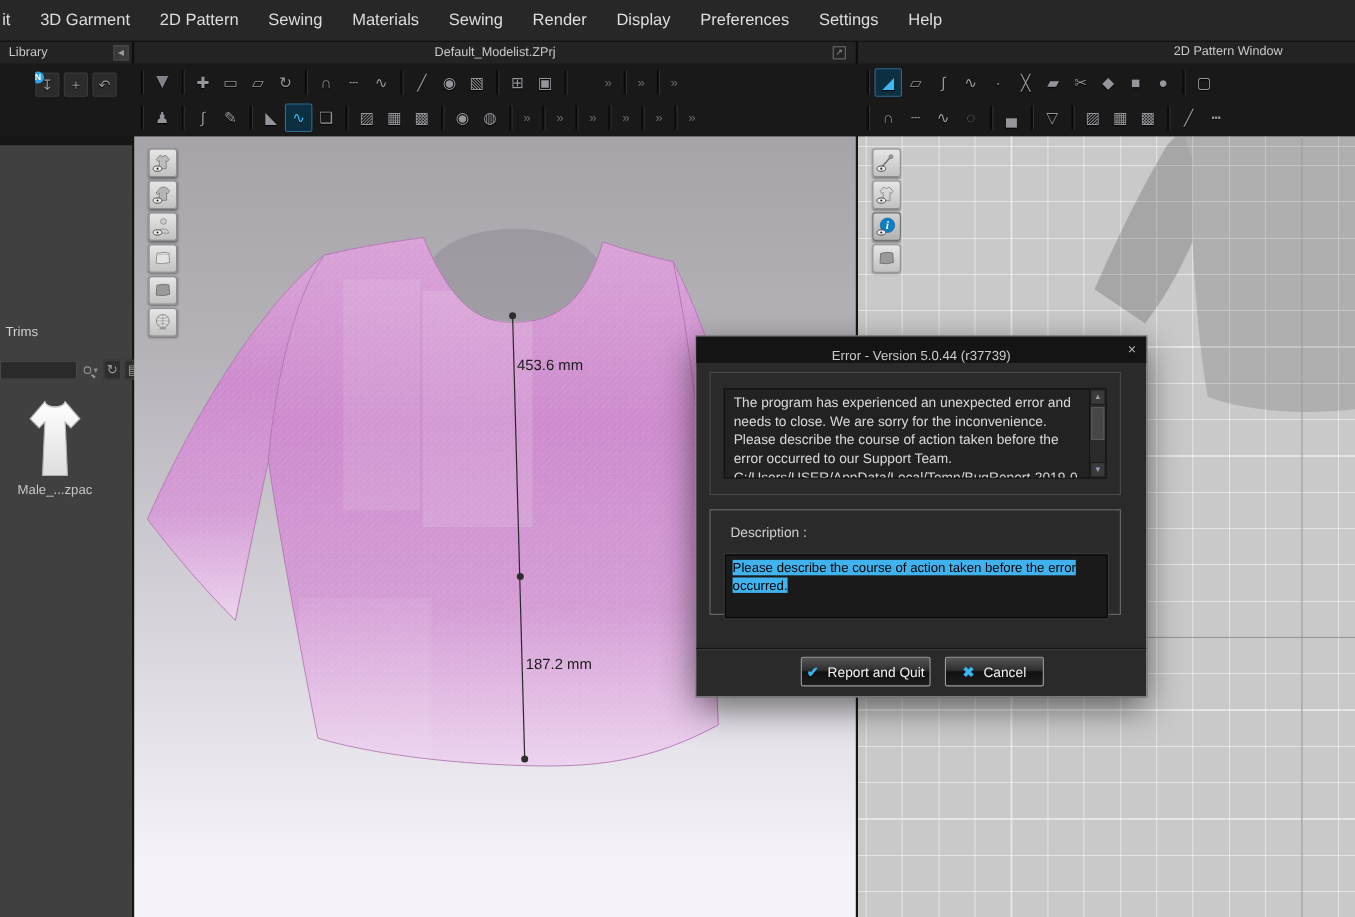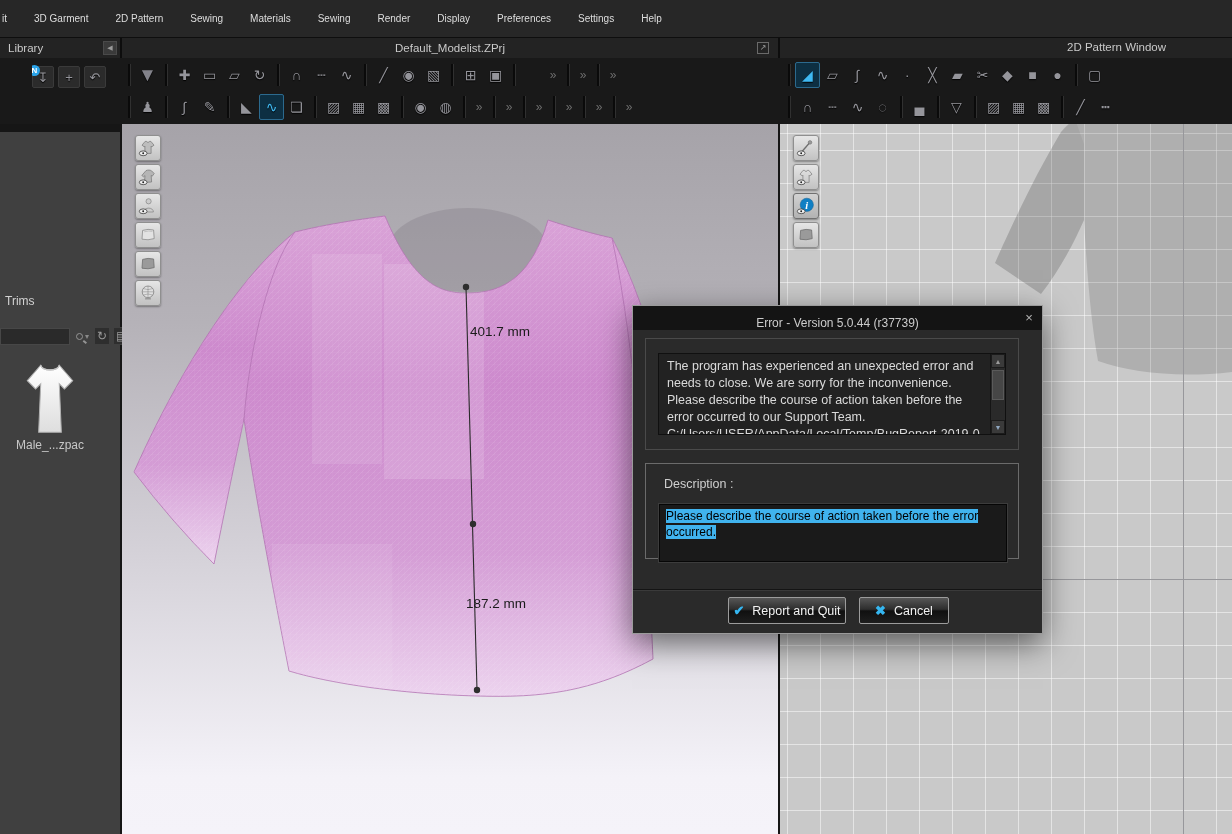--- a/index.html
+++ b/index.html
@@ -3,21 +3,21 @@
 <meta charset="utf-8">
 <style>
   * { margin:0; padding:0; box-sizing:border-box; }
   html,body { background:#101010; }
   body { font-family:"Liberation Sans", sans-serif; }
   .app { position:relative; width:1232px; height:834px; overflow:hidden; background:#161616; }
 
   
   .menubar { position:absolute; left:0; top:0; width:1232px; height:38px; background:#272727;
              border-bottom:1px solid #0e0e0e; display:flex; align-items:center; gap:27px; padding-left:2px;
-             color:#dedede; font-size:10px; }
+             color:#dedede; font-size:15px; }
   .menu-item { cursor:default; white-space:nowrap; }
 
   
   .tabstrip { position:absolute; left:0; top:38px; width:1232px; height:20px; background:#0d0d0d; }
   .tab { position:absolute; top:0; height:20px; background:#232323; color:#c9c9c9; font-size:11.5px; }
   .tab-lib { left:0; width:120px; display:flex; align-items:center; justify-content:space-between; padding:0 3px 0 8px; }
   .tab-lib-btn { width:14px; height:14px; background:#3a3a3a; border:1px solid #4a4a4a; color:#9a9a9a;
                  font-size:7px; display:flex; align-items:center; justify-content:center; }
   .tab-3d { left:122px; width:656px; display:flex; align-items:center; justify-content:center; }
   .popout { position:absolute; right:9px; top:4px; width:12px; height:12px; border:1px solid #6a6a6a;
@@ -72,21 +72,21 @@
   .sil { position:absolute; left:0; top:0; }
 
   .side-btns { position:absolute; left:13px; top:11px; display:flex; flex-direction:column; z-index:5; }
   .vp-btn { width:26px; height:26px; border:1px solid #8f8f8f; border-radius:3px; padding:2px; margin-bottom:3px;
             background:linear-gradient(#e6e6e6,#c2c2c2); box-shadow:0 1px 2px rgba(0,0,0,.35); cursor:default; }
   .vp-btn svg { width:100%; height:100%; display:block; }
   .vp-btn.on { background:linear-gradient(#d2d2d2,#b2b2b2); border-color:#707070; }
 
   .meas-label { position:absolute; color:#1b1b1b; font-size:13.5px; white-space:nowrap; }
   #meas1 { left:348px; top:200px; }
-  #meas2 { left:344px; top:472px;text-align:right; }
+  #meas2 { left:356px; top:472px;text-align:right; }
   .gsvg { position:absolute; left:0; top:0; }
 
   
   .dialog { position:absolute; left:632px; top:305px; width:411px; height:329px; background:#2a2a2a;
             border:1px solid #9b9b9b; box-shadow:0 10px 30px rgba(0,0,0,.55); z-index:40; font-size:12.5px; }
   .dlg-title { position:absolute; left:0; top:0; right:0; height:24px; background:#141414; color:#cccccc;
                display:flex; align-items:flex-end; justify-content:center; font-size:12px; }
   .dlg-close { position:absolute; right:5px; top:4px; width:16px; height:16px; background:none; border:none;
                color:#b5b5b5; font-size:13px; line-height:16px; cursor:default; }
   .dlg-frame { position:absolute; border:1px solid #4a4a4a; }
@@ -407,21 +407,21 @@
         <rect x="190" y="130" width="70" height="210" fill="rgba(255,255,255,0.10)"></rect>
         <rect x="262" y="140" width="100" height="215" fill="rgba(255,255,255,0.13)"></rect>
         <rect x="150" y="420" width="120" height="160" fill="rgba(255,255,255,0.08)"></rect>
       </g>
 
       <line x1="344" y1="163" x2="355" y2="566" stroke="#2a2a2a" stroke-width="1.1"></line>
       <circle cx="344" cy="163" r="3.2" fill="#2e2e2e"></circle>
       <circle cx="351" cy="400" r="3.2" fill="#2e2e2e"></circle>
       <circle cx="355" cy="566" r="3.2" fill="#2e2e2e"></circle>
     </svg>
-    <div class="meas-label" id="meas1">401.7 mm</div>
+    <div class="meas-label" id="meas1">453.6 mm</div>
     <div class="meas-label" id="meas2">187.2 mm</div>
     <div class="side-btns" id="side3d">
         <button class="vp-btn">
           <svg viewBox="0 0 20 20">
             <path d="M4,7.2 L7.1,3.4 8.6,3.4 C8.6,4.7 11.4,4.7 11.4,3.4 L12.9,3.4 16,7.2 13.7,8.9 13.1,8.1 13.1,15.4 6.9,15.4 6.9,8.1 6.3,8.9 Z" fill="#bdbdbd" stroke="#757575" stroke-width="0.7"></path>
             <ellipse cx="5.2" cy="15.3" rx="3.9" ry="2.4" fill="#efefef" stroke="#3c3c3c" stroke-width="0.8"></ellipse>
             <circle cx="5.2" cy="15.3" r="0.95" fill="#222"></circle>
           </svg>
         </button>
         <button class="vp-btn">

